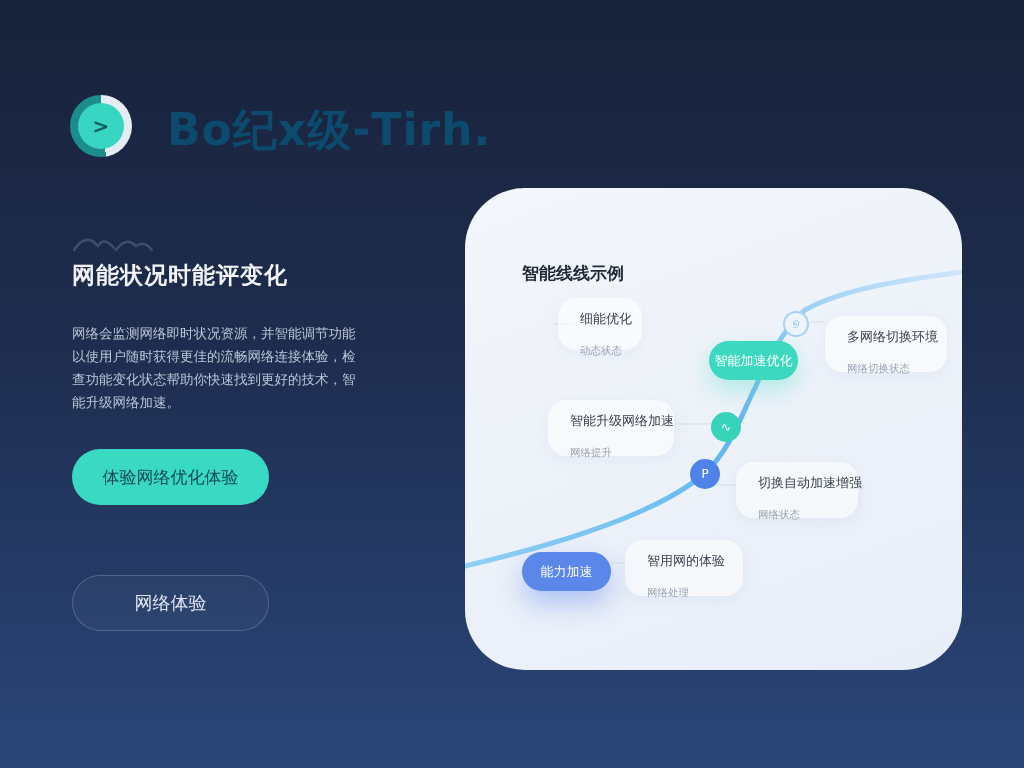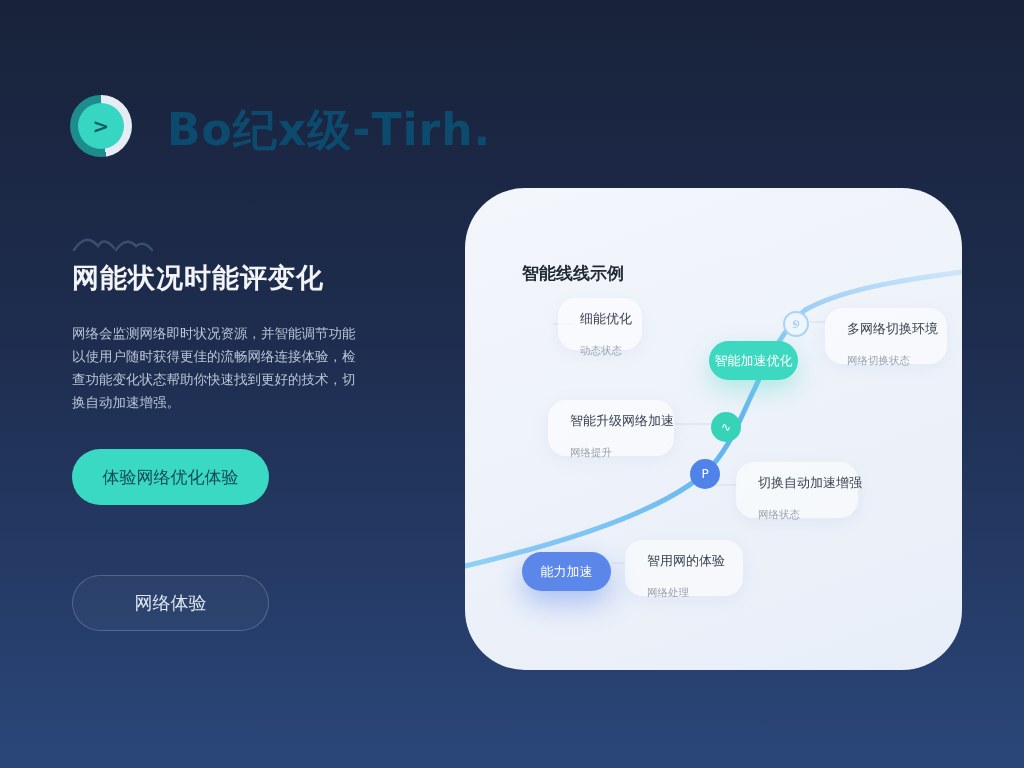--- a/index.html
+++ b/index.html
@@ -21,21 +21,21 @@
       background: #36d6c3; display: flex; align-items: center; justify-content: center;
       color: #135a63; font-size: 20px; font-weight: bold;
     }
     .logo-text {
       position: absolute; left: 97px; top: 6px;
       font-size: 44px; font-weight: bold; color: #0c4a6e; letter-spacing: 1px; white-space: nowrap;
     }
     .clouds { position: absolute; left: 72px; top: 230px; width: 90px; height: 22px; }
     .headline {
       position: absolute; left: 72px; top: 260px;
-      font-size: 27px; font-weight: bold; color: #f2f4f8; letter-spacing: 1px; white-space: nowrap;
+      font-size: 23px; font-weight: bold; color: #f2f4f8; letter-spacing: 1px; white-space: nowrap;
     }
     .desc {
       position: absolute; left: 72px; top: 322px; width: 295px;
       font-size: 13.5px; line-height: 23px; color: #b9c4d6;
     }
     .btn-primary {
       position: absolute; left: 72px; top: 449px; width: 197px; height: 56px;
       border-radius: 28px; background: #3ad9c4; color: #134b55;
       font-size: 17px; display: flex; align-items: center; justify-content: center;
       border: none;
@@ -86,21 +86,21 @@
   </div>
   <div class="logo-text">Bo纪x级-Tirh.</div>
 </div>
 
 <svg class="clouds" viewBox="0 0 90 22">
   <path d="M2 20 Q 14 2 26 16 Q 32 6 42 18" stroke="#3c4e6e" stroke-width="2.5" fill="none" stroke-linecap="round"></path>
   <path d="M44 20 Q 54 6 64 16 Q 72 10 80 20" stroke="#3c4e6e" stroke-width="2.5" fill="none" stroke-linecap="round"></path>
 </svg>
 
 <h1 class="headline">网能状况时能评变化</h1>
-<p class="desc">网络会监测网络即时状况资源，并智能调节功能以使用户随时获得更佳的流畅网络连接体验，检查功能变化状态帮助你快速找到更好的技术，切换自动加速增强。</p>
+<p class="desc">网络会监测网络即时状况资源，并智能调节功能以使用户随时获得更佳的流畅网络连接体验，检查功能变化状态帮助你快速找到更好的技术，智能升级网络加速。</p>
 
 <button class="btn-primary">体验网络优化体验</button>
 <button class="btn-secondary">网络体验</button>
 
 <div class="panel">
   <div class="panel-title">智能线线示例</div>
 
   <svg class="route" width="497" height="482" viewBox="0 0 497 482">
     <defs>
       <linearGradient id="lg" x1="0" y1="1" x2="1" y2="0">
@@ -114,21 +114,21 @@
     <line x1="345" y1="134" x2="360" y2="134" stroke="#d6dde8" stroke-width="1"></line>
     <line x1="210" y1="236" x2="246" y2="236" stroke="#d6dde8" stroke-width="1"></line>
     <line x1="250" y1="297" x2="272" y2="297" stroke="#d6dde8" stroke-width="1"></line>
     <line x1="147" y1="375" x2="160" y2="375" stroke="#d6dde8" stroke-width="1"></line>
   </svg>
 
   <div class="card" style="left:93px; top:110px; width:84px; height:52px;">
     <div class="t">细能优化</div>
     <div class="s">动态状态</div>
   </div>
-  <div class="card" style="left:360px; top:120px; width:122px; height:56px;">
+  <div class="card" style="left:360px; top:128px; width:122px; height:56px;">
     <div class="t">多网络切换环境</div>
     <div class="s">网络切换状态</div>
   </div>
   <div class="card" style="left:271px; top:274px; width:122px; height:56px;">
     <div class="t">切换自动加速增强</div>
     <div class="s">网络状态</div>
   </div>
   <div class="card" style="left:83px; top:212px; width:126px; height:56px;">
     <div class="t">智能升级网络加速</div>
     <div class="s">网络提升</div>

